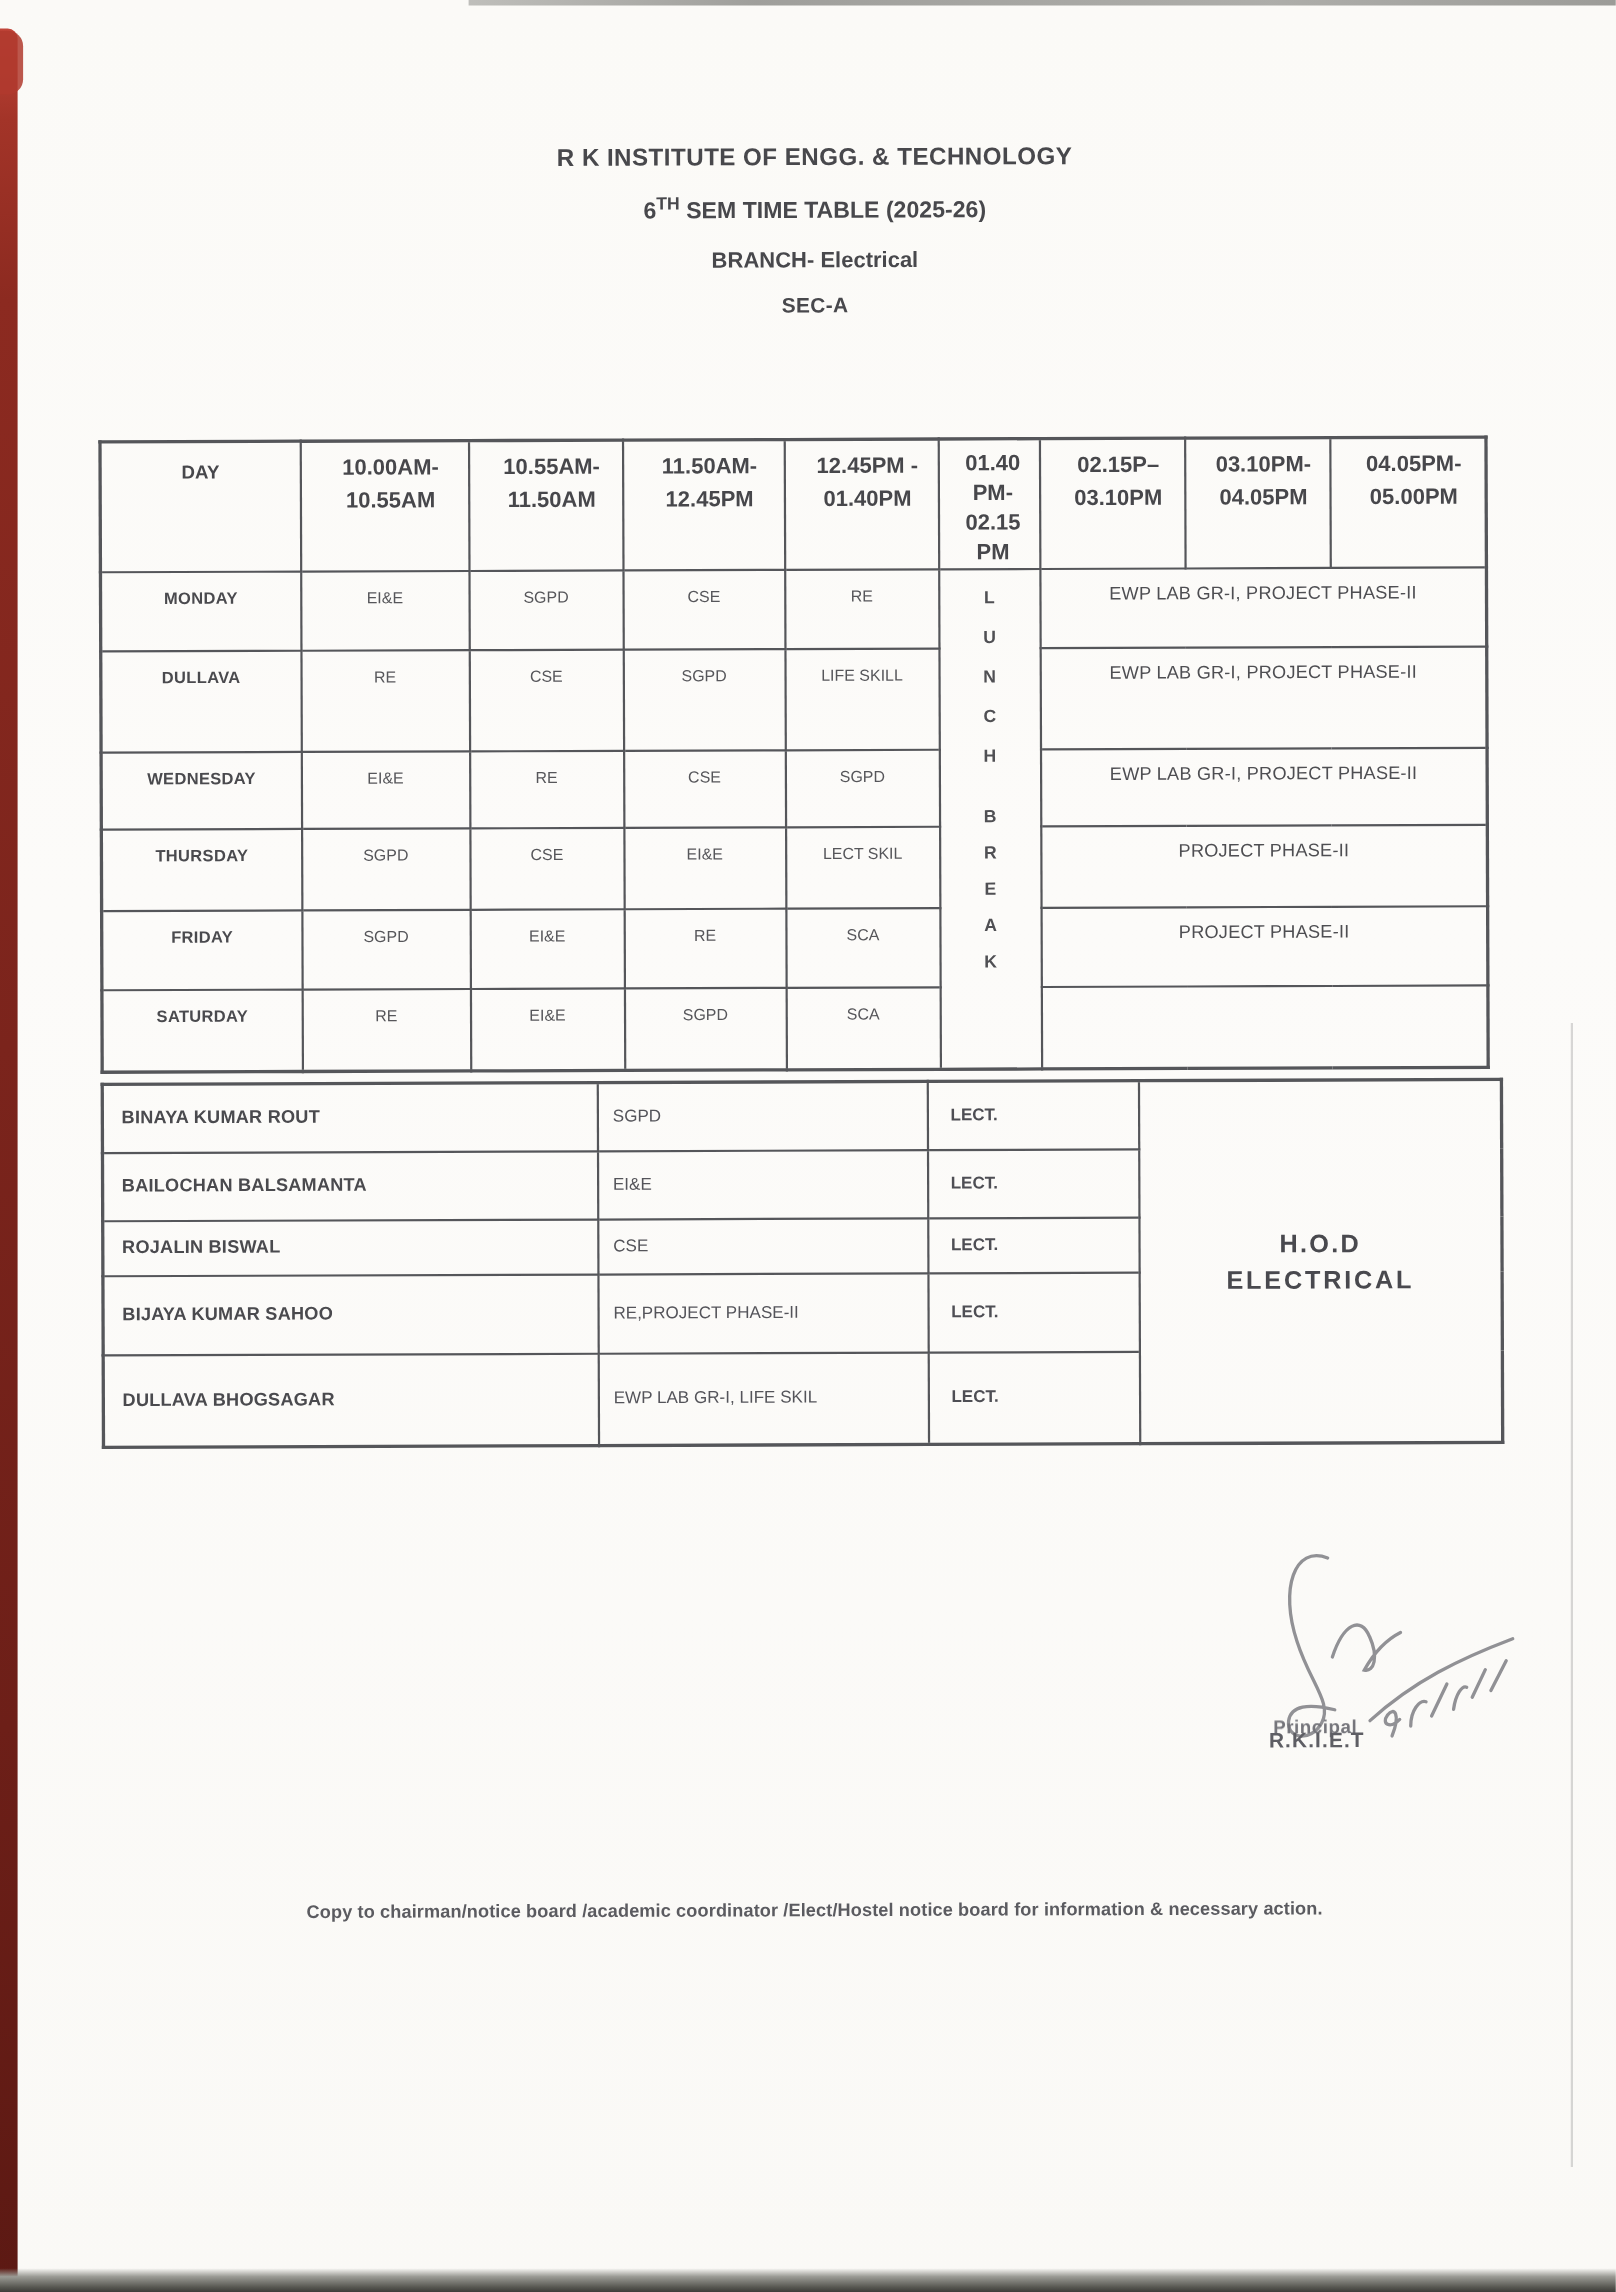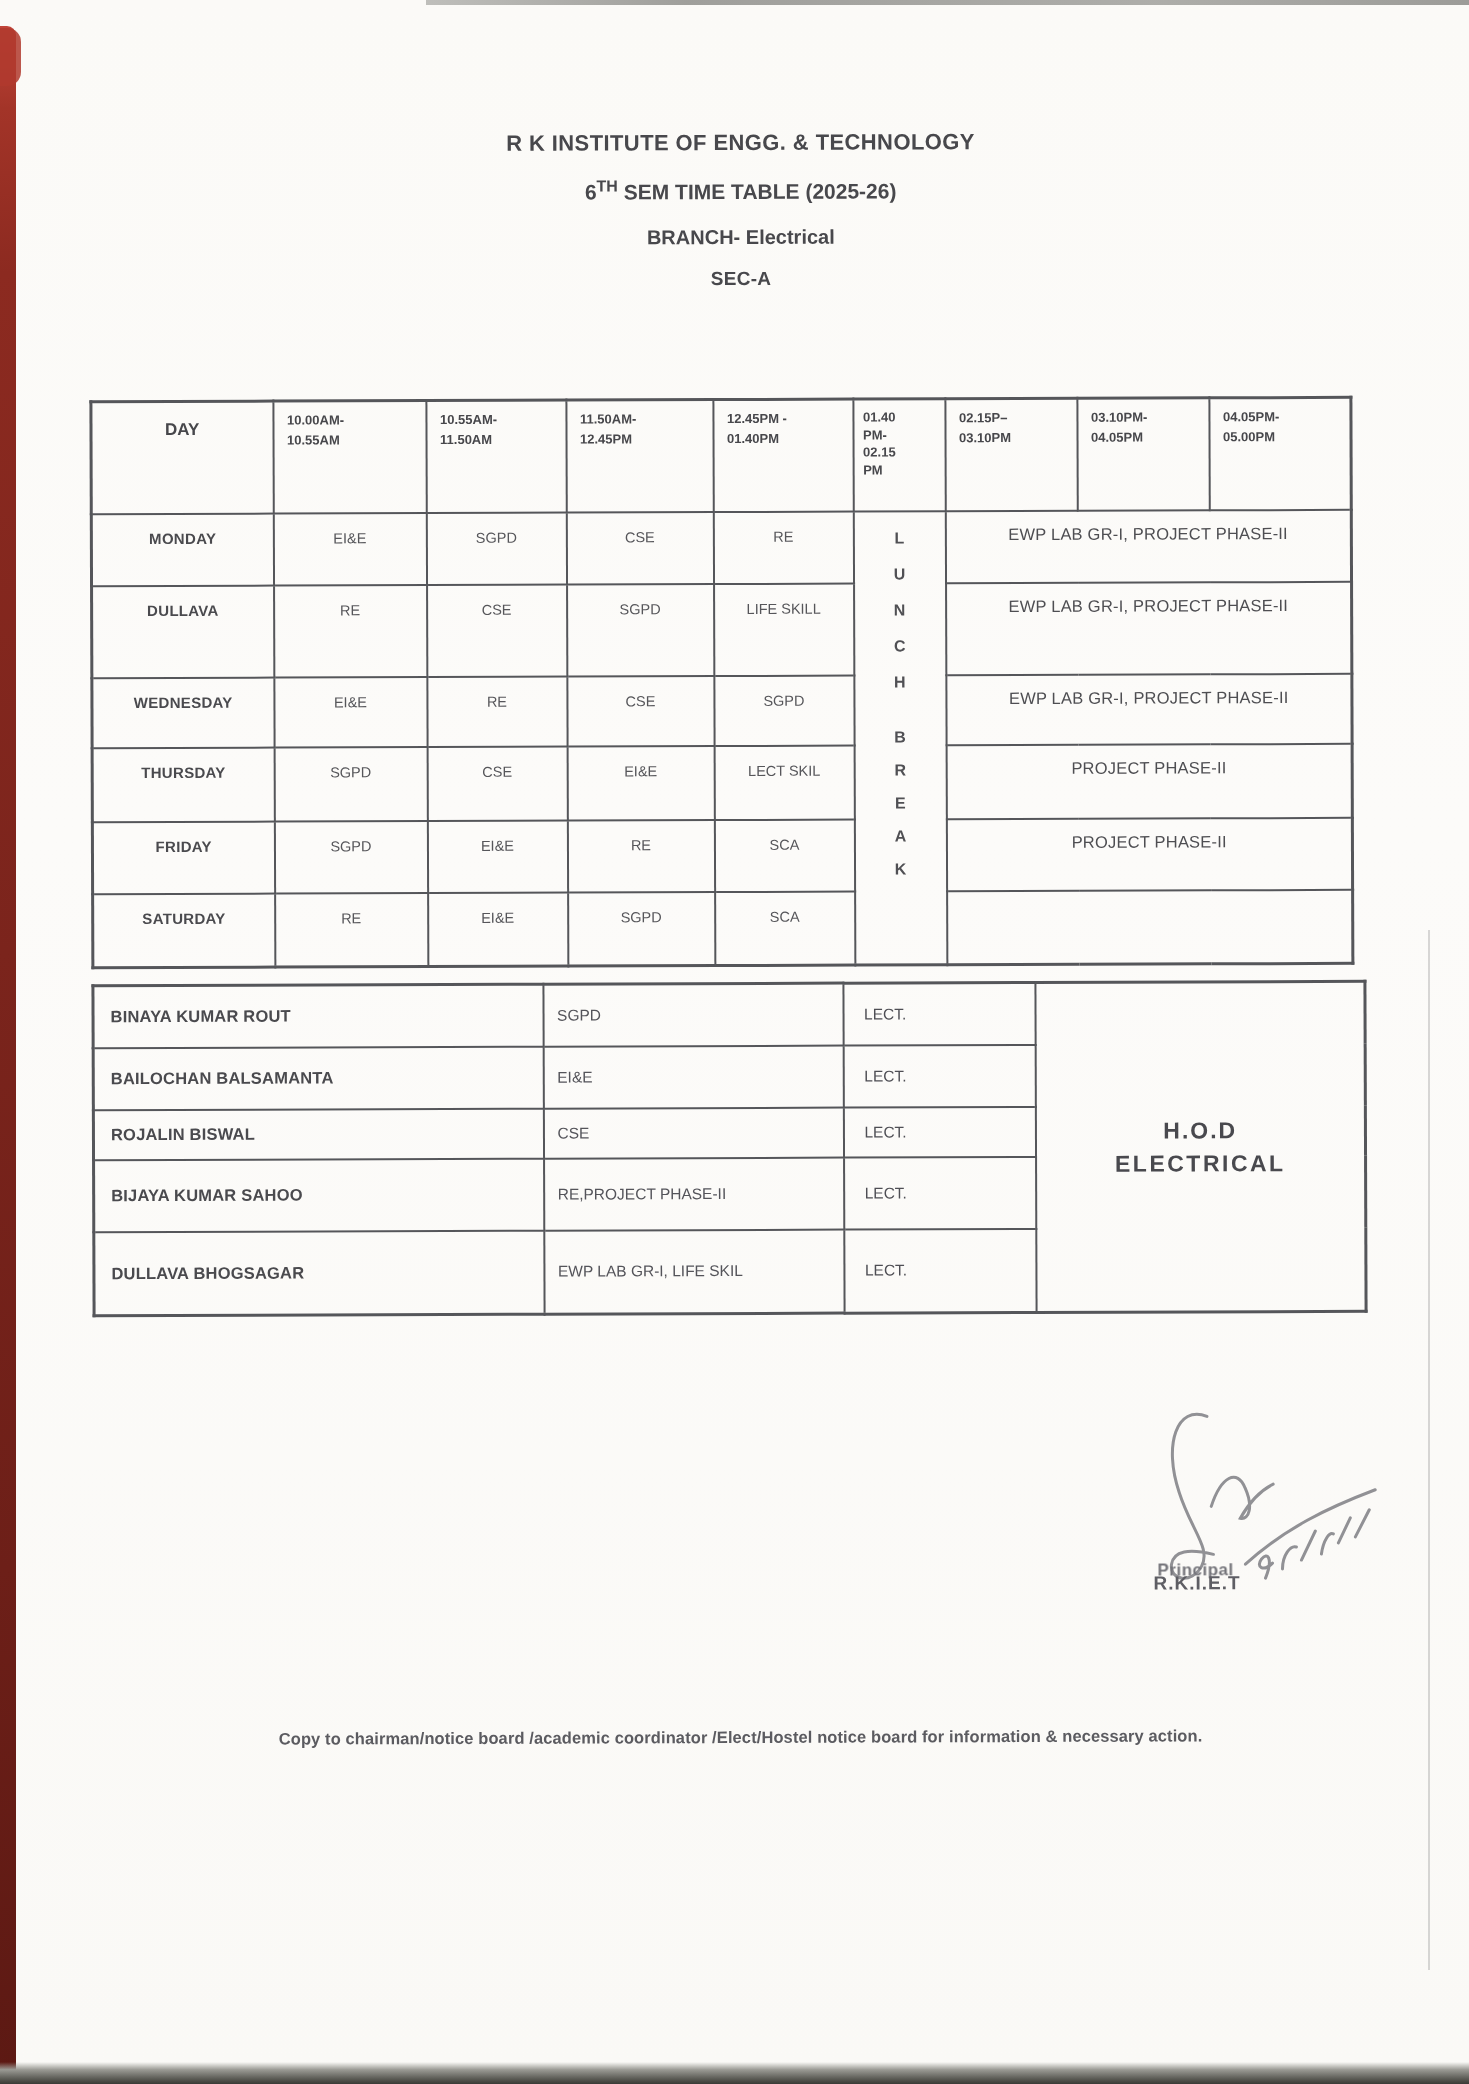--- a/index.html
+++ b/index.html
@@ -33,42 +33,42 @@
   .t2 { top:177px; font-size:21px; font-weight:bold; color:#48484c; }
   .t2 sup { font-size:16px; }
   .t3 { top:226px; font-size:20px; font-weight:bold; color:#48484c; }
   .t4 { top:268px; font-size:19px; font-weight:bold; color:#48484c; letter-spacing:.3px; }
   .titles div, .abs { position:absolute; left:0; width:100%; }
 
   
   table { border-collapse:collapse; table-layout:fixed; }
   .tt { position:absolute; left:88px; top:398px; width:1260px; border:3px solid #55565a; }
   .tt td { border:2px solid #55565a; vertical-align:top; overflow:hidden; }
-  .tt .hdr td { font-weight:bold; font-size:13px; line-height:1.5; white-space:pre-line;
-    padding:8px 2px 0 13px; text-align:left; color:#47474b; }
+  .tt .hdr td { font-weight:bold; font-size:20px; line-height:1.5; white-space:pre-line;
+    padding:8px 2px 0 13px; text-align:center; color:#47474b; }
   .tt .hdr { height:112px; }
   .tt .hdr td.c-day { text-align:center; padding:14px 0 0 0; font-size:17px; }
   .tt .hdr td.c-lunch { padding-left:9px; line-height:1.35; }
   .r0 { height:72px; } .r1 { height:92px; } .r2 { height:70px; }
   .r3 { height:74px; } .r4 { height:72px; } .r5 { height:74px; }
   .tt .day { font-weight:bold; font-size:15px; text-align:center; padding-top:15px;
     letter-spacing:.3px; color:#4a4a4e; }
   .tt .slot { font-size:14.5px; text-align:center; padding-top:16px; color:#56565a; }
   .tt .pm { font-size:16.5px; text-align:center; padding-top:13px; color:#4e4e52; letter-spacing:.2px; }
   .tt .lunch { text-align:center; padding-top:8px; color:#505054; }
   .lunch-label, .break-label { white-space:pre-line; font-size:16px; font-weight:600; line-height:36px; }
   .break-label { margin-top:20px; line-height:33px; }
 
   
   .fac { position:absolute; left:88px; top:982px; width:1272px; border:3px solid #55565a; }
   .fac td { border:2px solid #55565a; vertical-align:middle; }
   .fr0 { height:62px; } .fr1 { height:62px; } .fr2 { height:50px; } .fr3 { height:72px; } .fr4 { height:84px; }
   .fac .fname { font-weight:bold; font-size:16.5px; padding-left:16px; color:#4a4a4e; letter-spacing:.2px; }
   .fac .fsub  { font-size:15.5px; padding-left:13px; color:#54545a; }
-  .fac .fdes  { font-size:15.5px; font-weight:400; padding-left:20px; color:#4e4e54; }
+  .fac .fdes  { font-size:15.5px; font-weight:700; padding-left:20px; color:#4e4e54; }
   .fac .hod { text-align:center; vertical-align:middle; font-weight:bold; color:#49494e; }
   .hod-l1 { font-size:23px; letter-spacing:2px; }
   .hod-l2 { font-size:23px; letter-spacing:2.5px; margin-top:6px; }
 
   
   .sig { position:absolute; left:1118px; top:1408px; width:290px; height:225px; }
   .sig svg { position:absolute; left:0; top:0; }
   .stamp-principal { position:absolute; left:34px; top:126px; font-size:17px; font-weight:bold;
     color:#74747a; filter:blur(.4px); letter-spacing:.5px;margin-top:28px; }
   .stamp-rkiet { position:absolute; left:30px; top:166px; font-size:19px; font-weight:bold;

